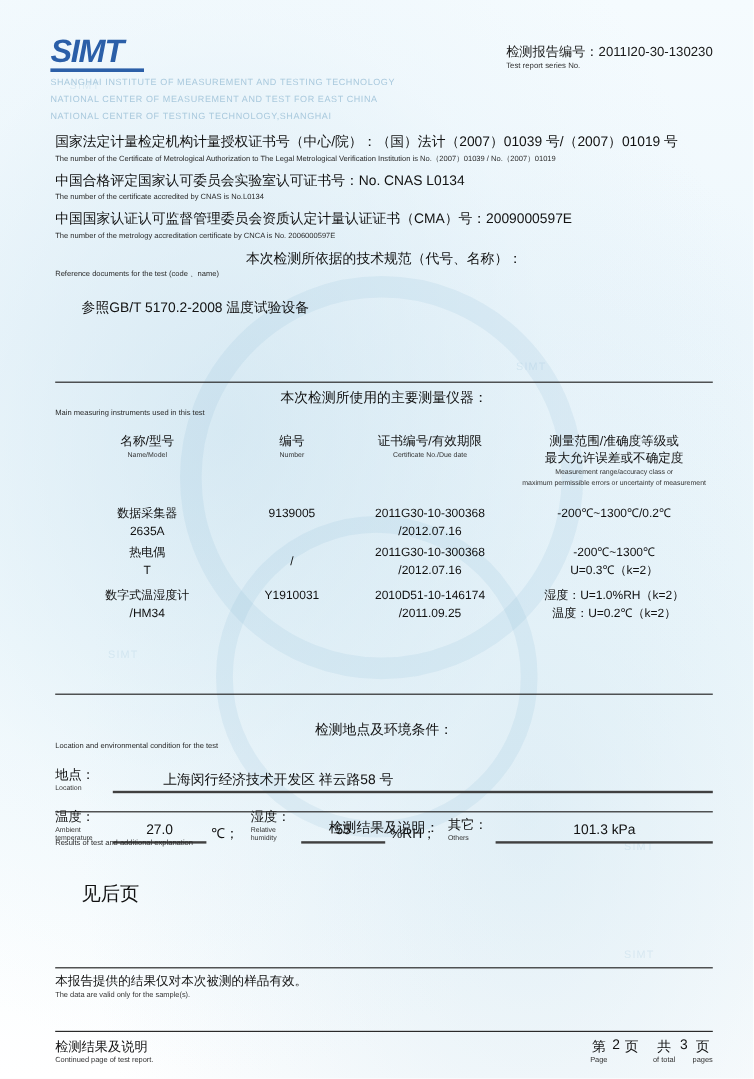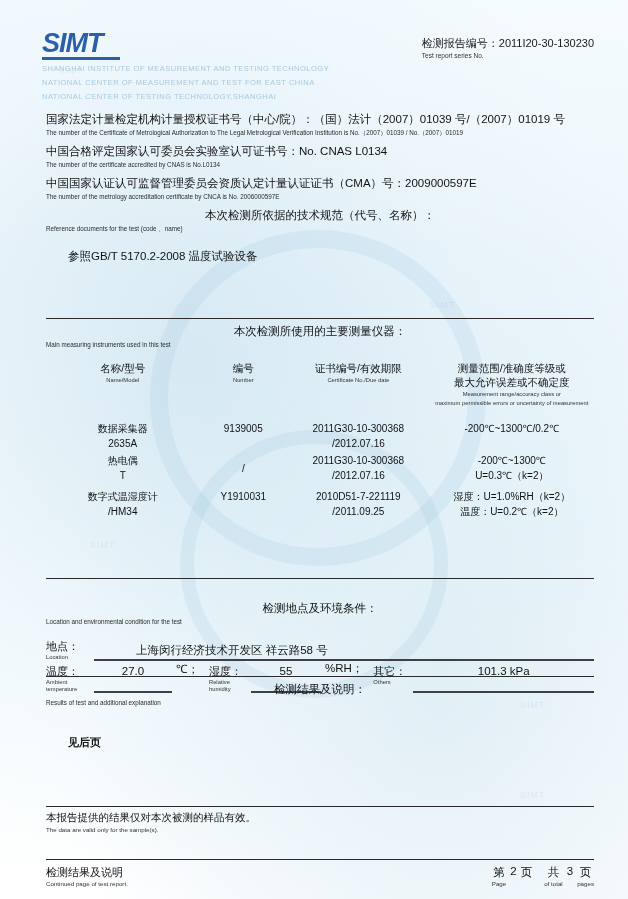--- a/index.html
+++ b/index.html
@@ -156,21 +156,21 @@
   }
   .fl-cn { font-size: 11px; color: #111; }
   .fl-en { font-size: 5.8px; color: #333; display: block; line-height: 7px; }
   .field-val { font-size: 11.5px; color: #111; }
   .underline-fill {
     border-bottom: 2px solid #404040;
     display: inline-block;
   }
   
   #res-sec { position: absolute; left: 46px; top: 676px; right: 34px; }
-  #res-value { margin-top: 28px; margin-left: 22px; font-size: 11px; color: #111; font-weight: bold; }
+  #res-value { margin-top: 28px; margin-left: 22px; font-size: 16px; color: #111; }
   
   #foot-sec { position: absolute; left: 46px; top: 806px; right: 34px; }
   #valid-note-cn { font-size: 10.5px; color: #111; margin-top: 4px; }
   #valid-note-en { font-size: 6.2px; color: #333; margin-top: 1px; }
   #foot-line2 { border-top: 1px solid #2a2a2a; margin-top: 26px; }
   #foot-bottom {
     margin-top: 5px;
     display: flex;
     justify-content: space-between;
     align-items: flex-start;
@@ -306,21 +306,21 @@
 
         <tr>
           <td style="padding-top:6px;">
             <div class="cell-val">数字式温湿度计</div>
             <div class="cell-val">/HM34</div>
           </td>
           <td class="col-sep" style="padding-top:6px;">
             <div class="cell-val">Y1910031</div>
           </td>
           <td class="col-sep" style="padding-top:6px;">
-            <div class="cell-val small">2010D51-7-221119</div>
+            <div class="cell-val small">2010D51-10-146174</div>
             <div class="cell-val small">/2011.09.25</div>
           </td>
           <td class="col-sep" style="padding-top:6px;">
             <div class="cell-val small">湿度：U=1.0%RH（k=2）</div>
             <div class="cell-val small">温度：U=0.2℃（k=2）</div>
           </td>
         </tr>
       </tbody>
         </table>
     </div>
@@ -335,21 +335,21 @@
       <div style="margin-top:10px; display:flex; align-items:flex-end;">
         <div class="field-label" style="width:48px;">
           <span class="fl-cn">地点：</span>
           <span class="fl-en">Location</span>
         </div>
         <div class="underline-fill" style="flex:1; padding-left:42px; padding-bottom:1px;">
           <span class="field-val">上海闵行经济技术开发区  祥云路58 号</span>
         </div>
       </div>
 
-      <div style="margin-top:0; display:flex; ">
+      <div style="margin-top:10px; display:flex; align-items:flex-end;">
         <div class="field-label" style="width:48px;">
           <span class="fl-cn">温度：</span>
           <span class="fl-en">Ambient temperature</span>
         </div>
         <div class="underline-fill" style="width:78px; text-align:center; padding-bottom:1px;">
           <span class="field-val">27.0</span>
         </div>
         <div class="field-val" style="padding:0 10px 1px 4px;">℃；</div>
 
         <div class="field-label" style="width:42px;">

